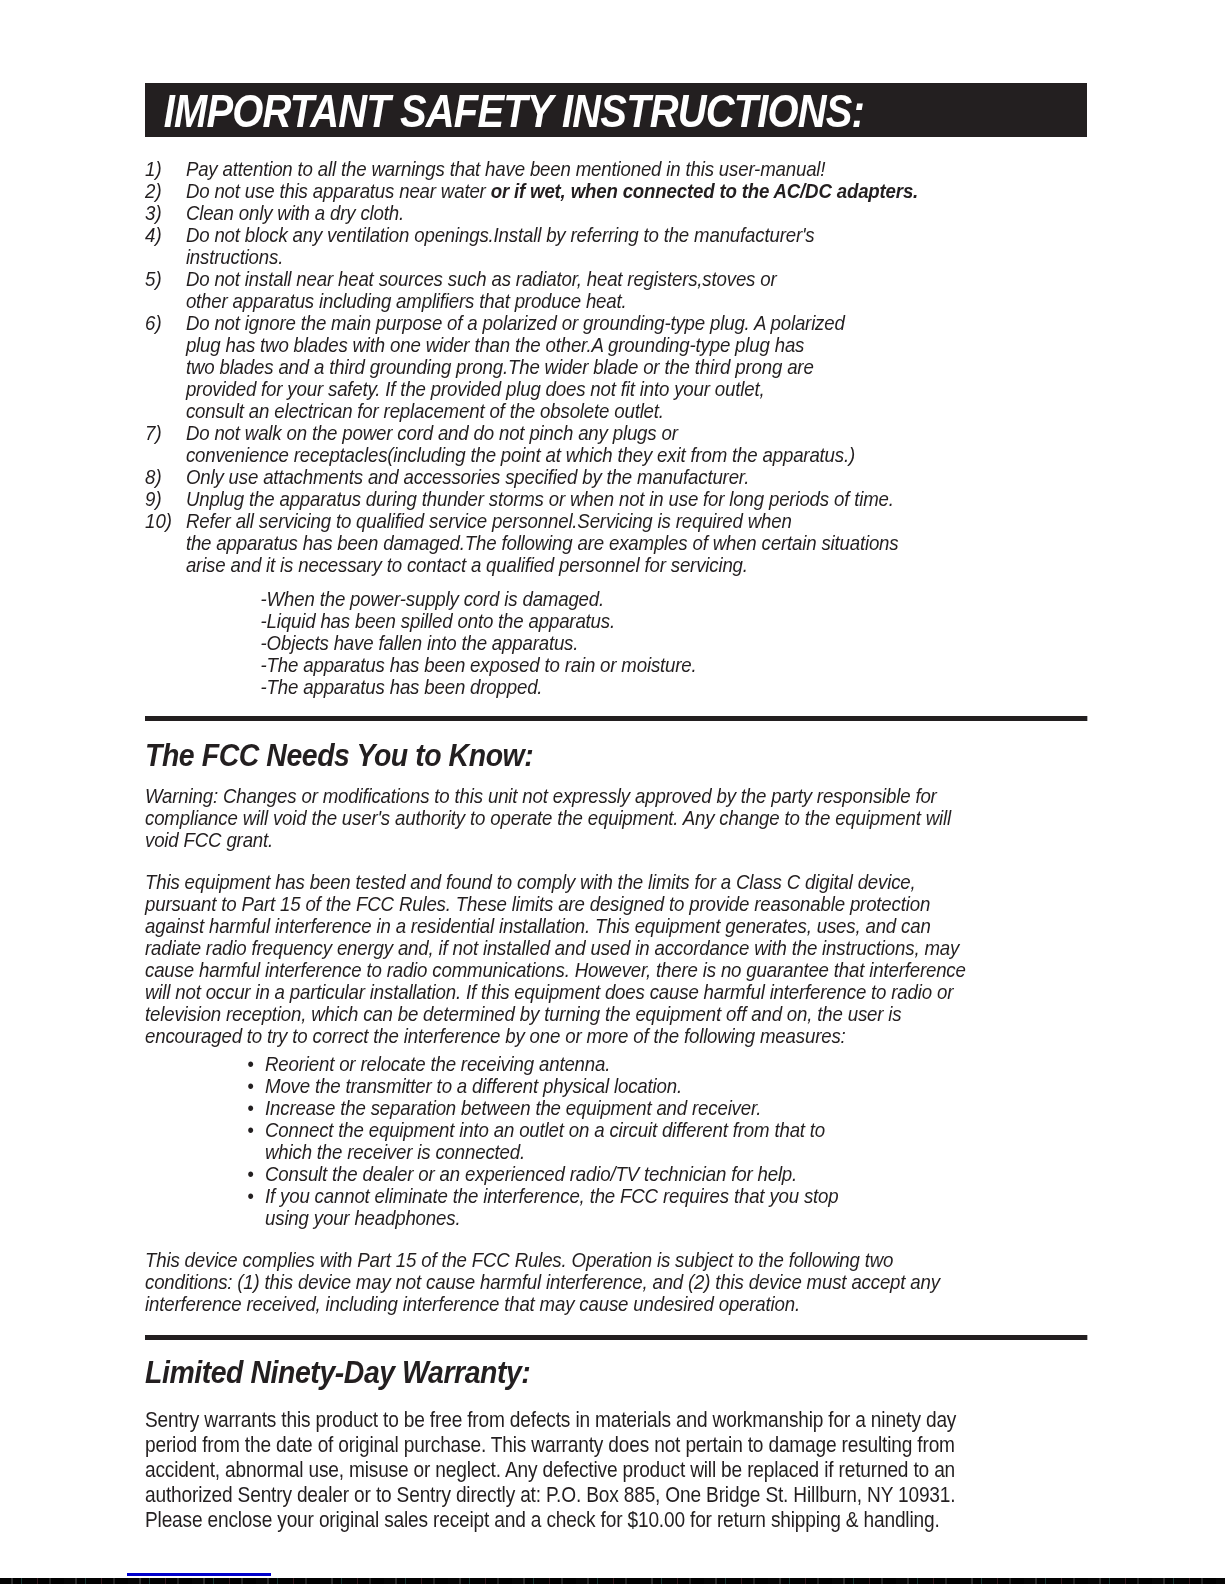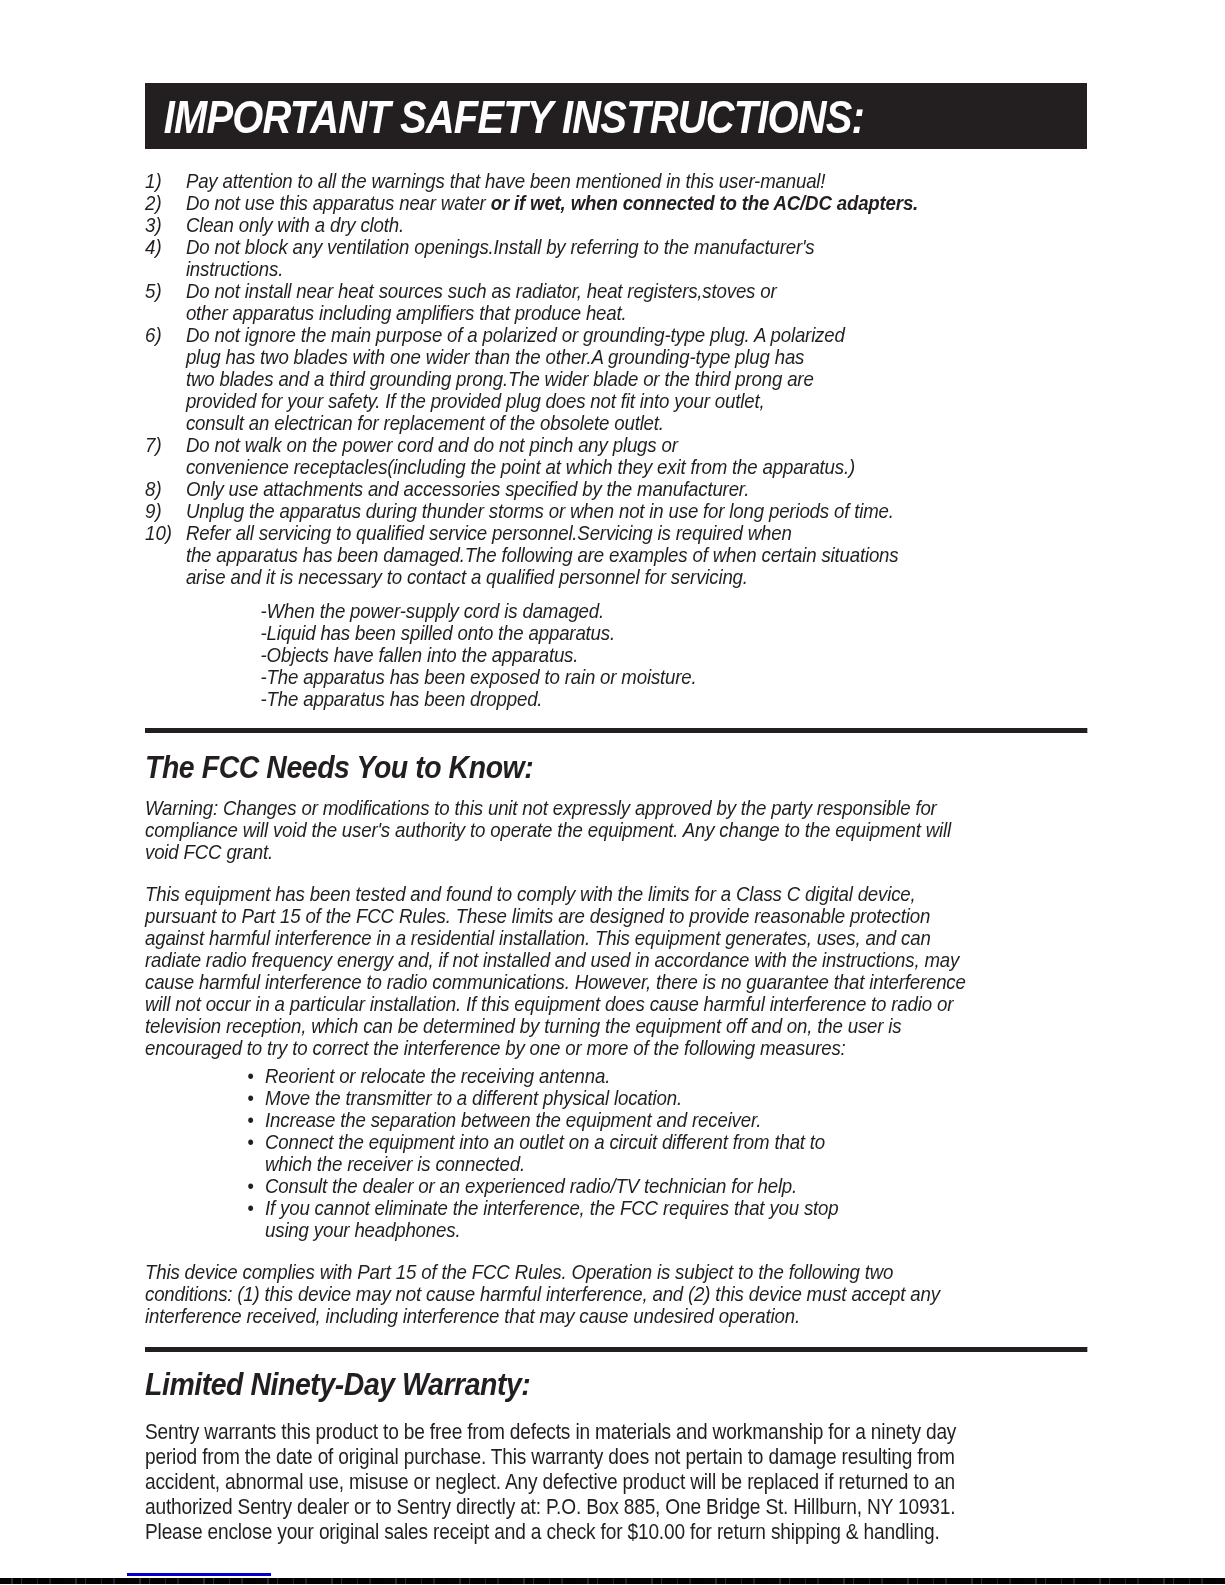--- a/index.html
+++ b/index.html
@@ -10,21 +10,21 @@
     overflow: hidden;
     font-family: "Liberation Sans", sans-serif;
     color: #231f20;
   }
   .content {
     position: absolute;
     left: 145px; top: 83px;
     width: 942px;
   }
   .title-bar {
-    width: 942px; height: 66px;
+    width: 942px; height: 54px;
     background: #231f20;
     display: flex; align-items: center;
     overflow: hidden;
   }
   .title-bar .title-text {
     color: #ffffff;
     font-weight: bold; font-style: italic;
     font-size: 47px;
     white-space: nowrap;
     padding-left: 22px;

